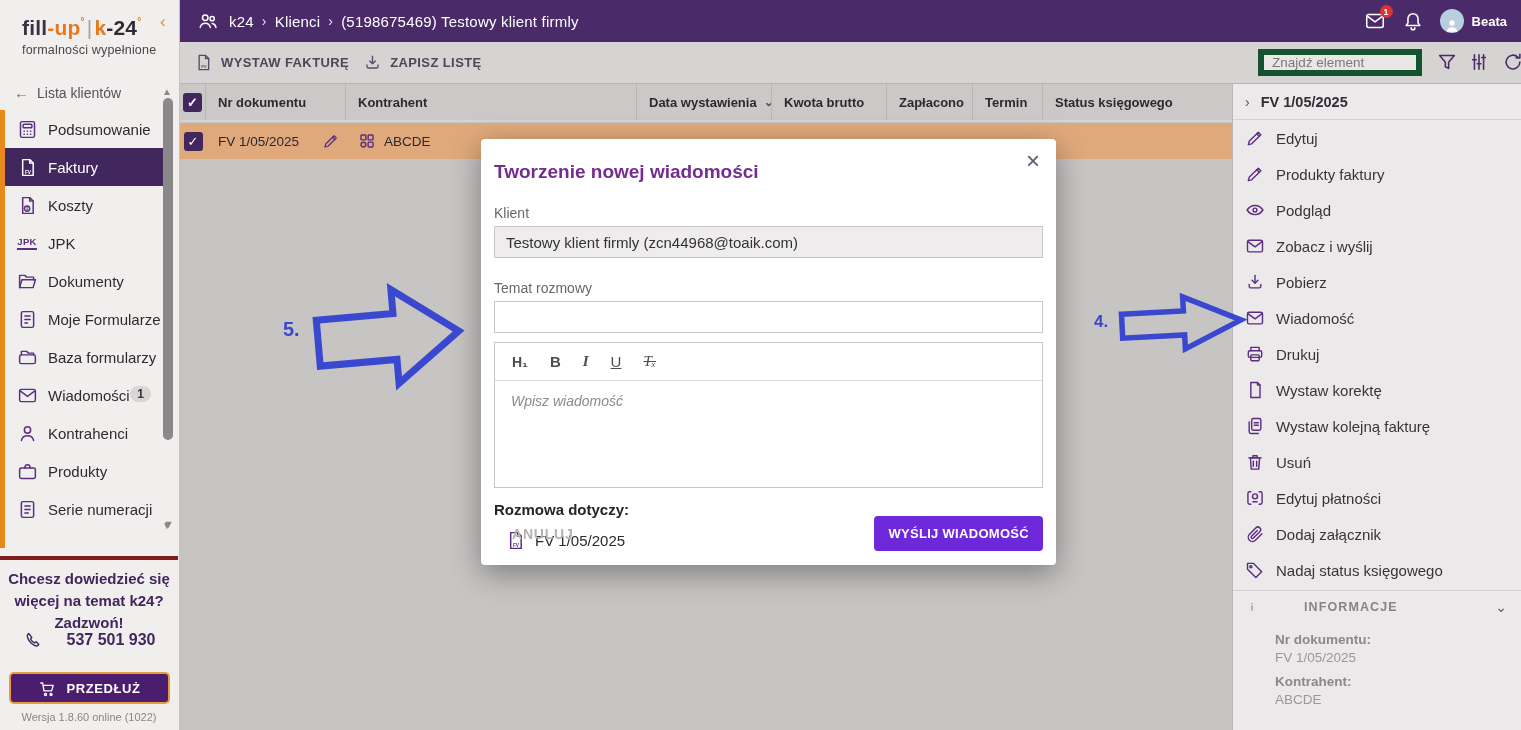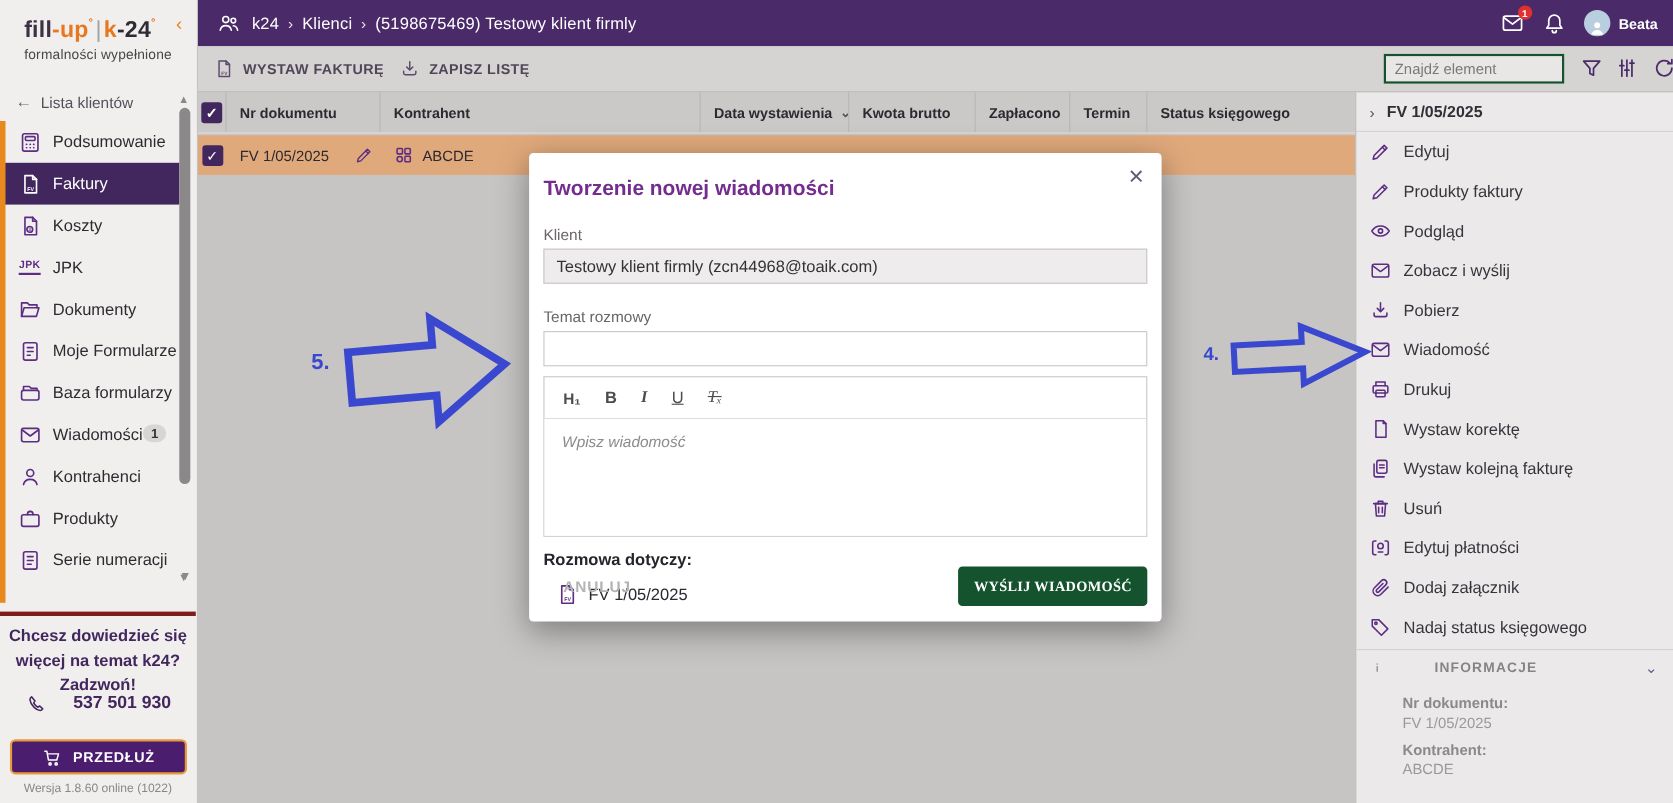--- a/index.html
+++ b/index.html
@@ -63,21 +63,21 @@
   .bell-wrap { cursor:pointer; }
   .avatar { width:24px; height:24px; border-radius:50%; background:#b9cfdf; display:flex; align-items:flex-end; justify-content:center; overflow:hidden; cursor:pointer; }
   .avatar svg { width:16px; height:16px; color:#fff; }
   .user-name { font-size:13px; font-weight:bold; margin-left:-8px; }
 
   
   #toolbar { position:absolute; left:180px; top:42px; width:1341px; height:42px; background:#d6d3d3; border-bottom:1px solid #b8b5b5; display:flex; align-items:center; }
   .tool-btn { display:flex; align-items:center; gap:8px; margin-left:14px; cursor:pointer; color:#4f4658; }
   .tool-btn svg { width:19px; height:19px; color:#5c4a6a; }
   .tool-lbl { font-size:13px; font-weight:bold; letter-spacing:.4px; }
-  .search-box { position:absolute; left:1078px; top:7px; width:164px; height:27px; background:#e9e7e6; border:2px solid #14532d; font-size:13.5px; padding:0 8px; color:#404040; font-family:"Liberation Sans",sans-serif; }
+  .search-box { position:absolute; left:1078px; top:7px; width:164px; height:27px; background:#e9e7e6; border:6px solid #14532d; font-size:13.5px; padding:0 8px; color:#404040; font-family:"Liberation Sans",sans-serif; }
   .search-box::placeholder { color:#7c7878; }
   .tb-ico { position:absolute; top:9px; color:#4a2a68; cursor:pointer; }
   .tb-ico svg { width:22px; height:22px; }
 
   
   #main { position:absolute; left:180px; top:84px; width:1052px; height:646px; background:#c7c4c4; }
   .thead { display:flex; height:38px; background:#cbc8c8; border-bottom:2px solid #d6d3d3; }
   .th { display:flex; align-items:center; padding-left:12px; font-size:13px; font-weight:bold; color:#2d2930; border-right:1px solid #b9b6b6; white-space:nowrap; overflow:hidden; }
   .th:last-child { border-right:none; }
   .cb-col { width:26px; flex:none; justify-content:center; padding-left:0; }
@@ -123,21 +123,21 @@
   .t-u { text-decoration:underline; }
   .t-tx { font-style:italic; font-family:"Liberation Serif",serif; text-decoration:line-through; }
   .m-textarea { width:100%; height:106px; border:none; outline:none; resize:none; font-family:"Liberation Sans",sans-serif; font-size:14px; padding:12px 16px; color:#333; }
   .m-textarea::placeholder { color:#8d898c; font-style:italic; }
   .m-concerns { font-size:15px; font-weight:bold; color:#27232a; margin-top:13px; }
   .m-doc { display:flex; align-items:center; gap:9px; margin-top:12px; margin-left:11px; }
   .m-doc svg { width:21px; height:21px; color:#5c2d83; }
   .m-doc-lbl { font-size:15px; color:#2b2830; }
   .m-footer { position:absolute; left:13px; right:13px; bottom:14px; display:flex; align-items:center; justify-content:space-between; }
   .m-cancel { font-size:14px; font-weight:bold; letter-spacing:.8px; color:#b5b2b2; padding:8px 18px; cursor:pointer; }
-  .m-send { background:#14532d; color:#fff; font-size:13px; font-weight:bold; letter-spacing:.3px; border:none; border-radius:4px; padding:10px 14px; cursor:pointer; font-family:Liberation Serif, serif; }
+  .m-send { background:#6d28d9; color:#fff; font-size:13px; font-weight:bold; letter-spacing:.3px; border:none; border-radius:4px; padding:10px 14px; cursor:pointer; font-family:Liberation Sans, sans-serif; }
 
   
   .anno { z-index:30; pointer-events:none; }
   .anno-num { position:absolute; color:#3a48d0; font-weight:bold; z-index:30; }
 </style>
 </head>
 <body>
 
 <div id="sidebar">
   <div class="logo-wrap">

